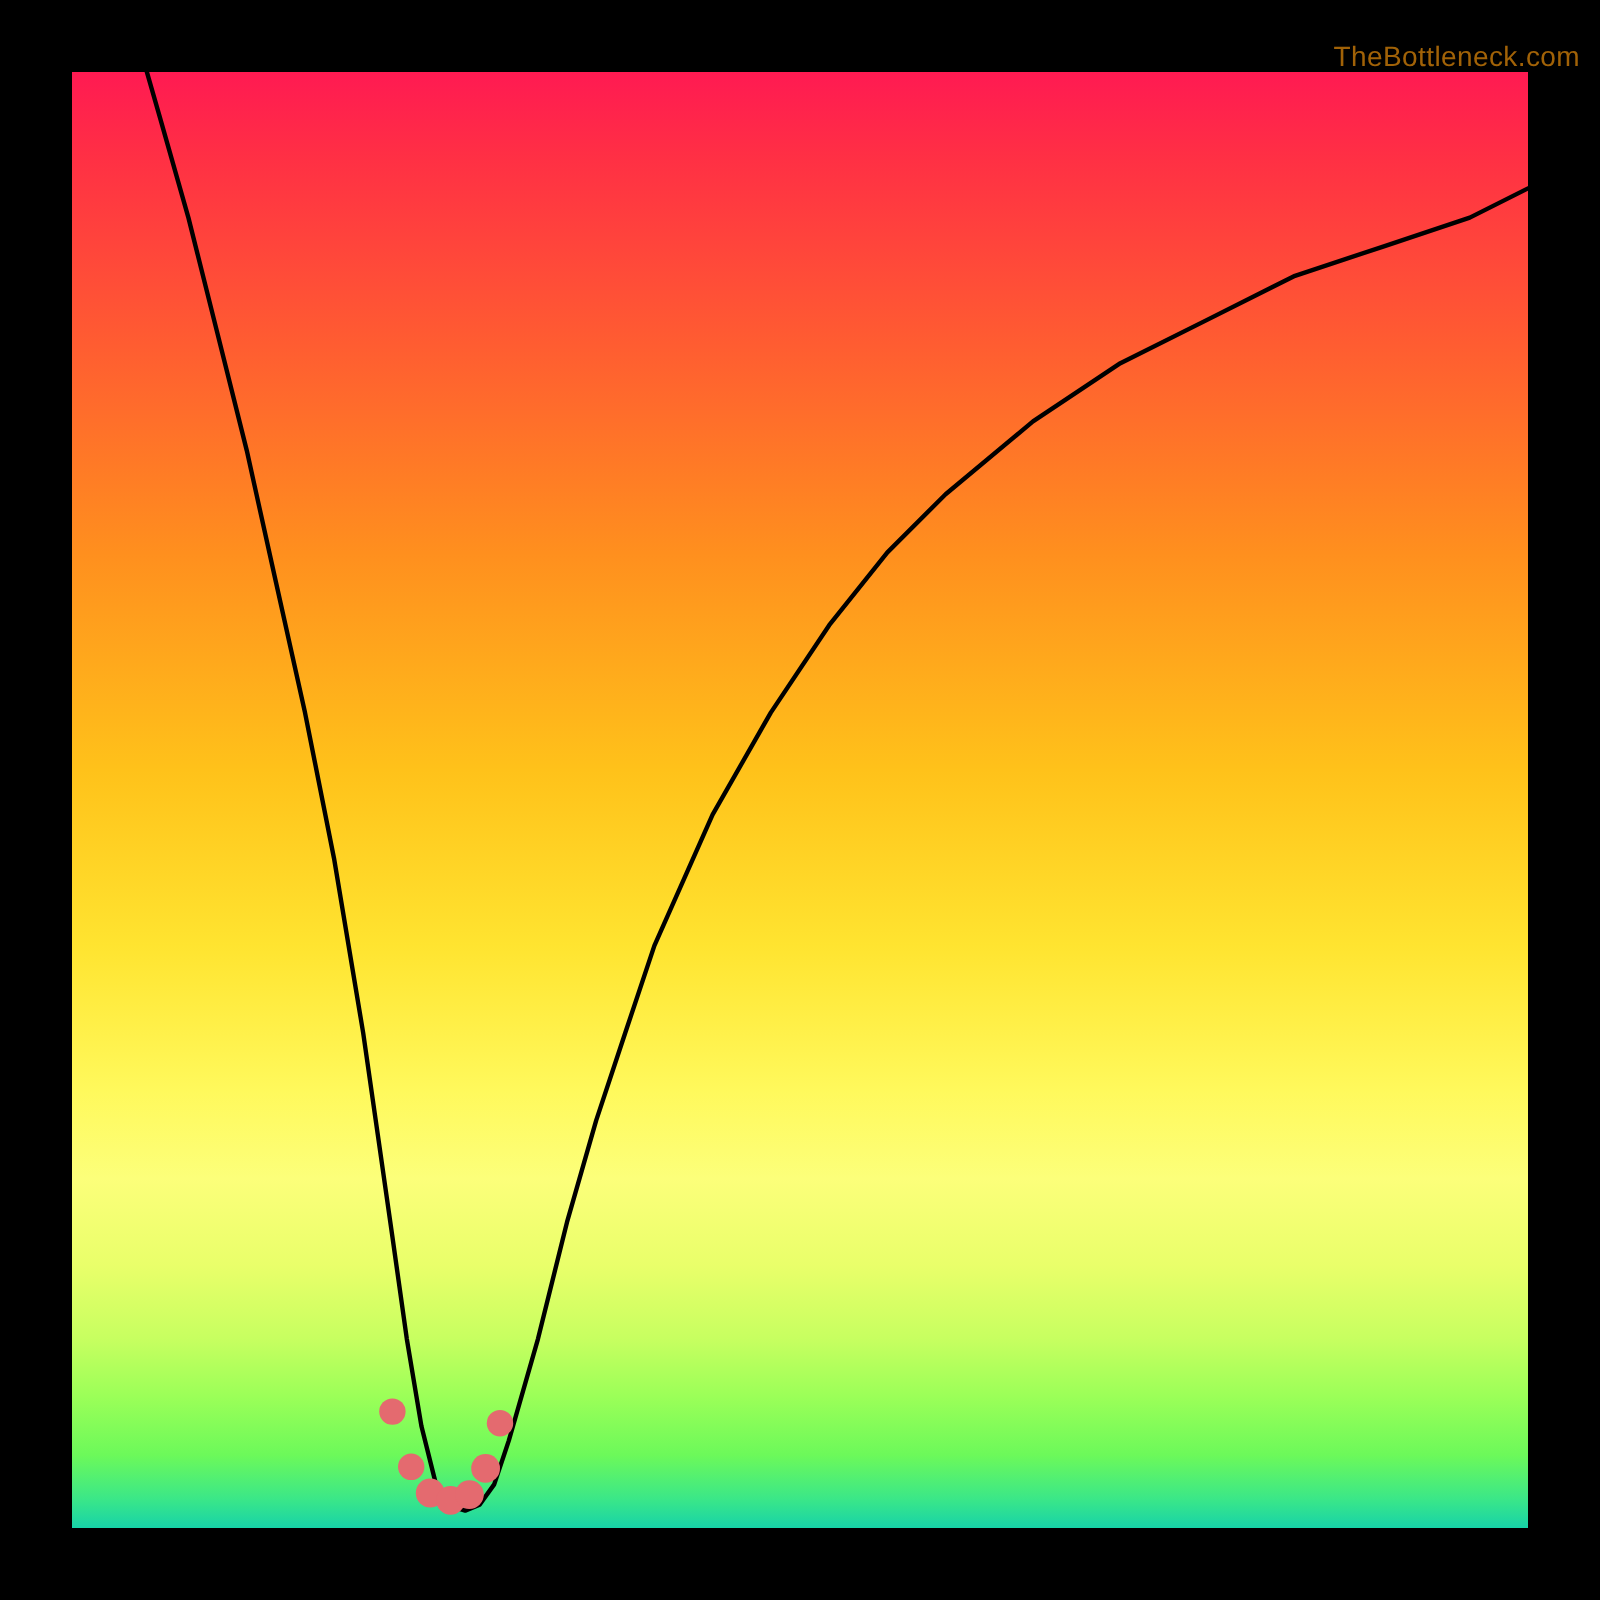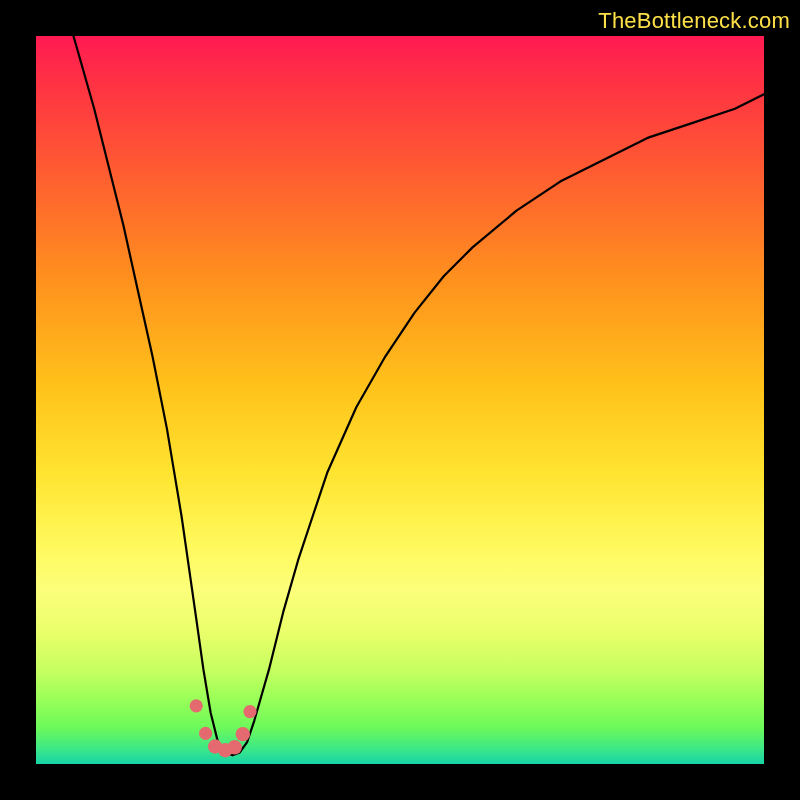--- a/index.html
+++ b/index.html
@@ -56,24 +56,24 @@
     stroke: #000;
     stroke-width: 2.2;
     stroke-linecap: round;
     stroke-linejoin: round;
   }
   .dot {
     fill: #e46a6f;
   }
   .watermark {
     position: absolute;
-    top: 8px;
+    top: 20px;
     right: 10px;
-    color: #fde047;
-    font-size: 22px;
+    color: #a16207;
+    font-size: 14px;
     letter-spacing: 0.2px;
     user-select: none;
   }
 </style>
 </head>
 <body>
 
 <div class="frame">
   <div class="plot">
     <svg viewBox="0 0 728 728">

